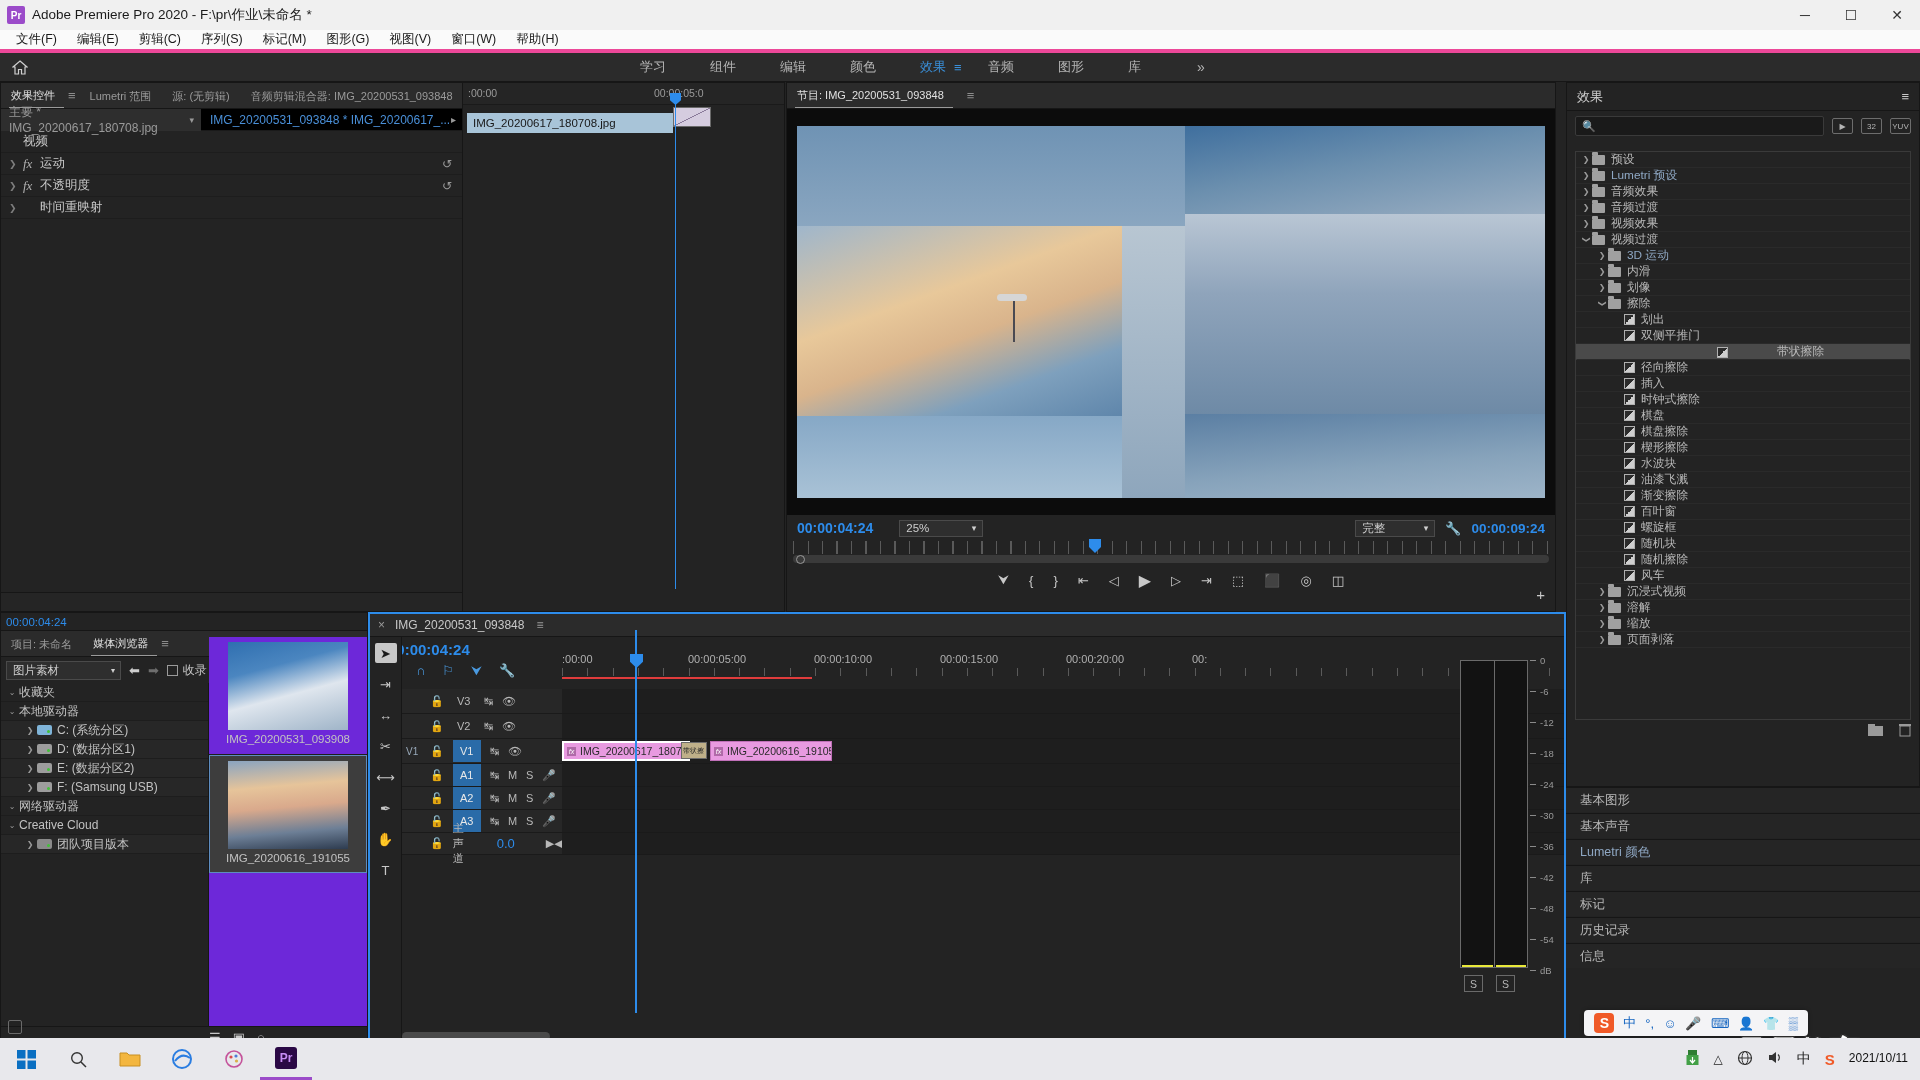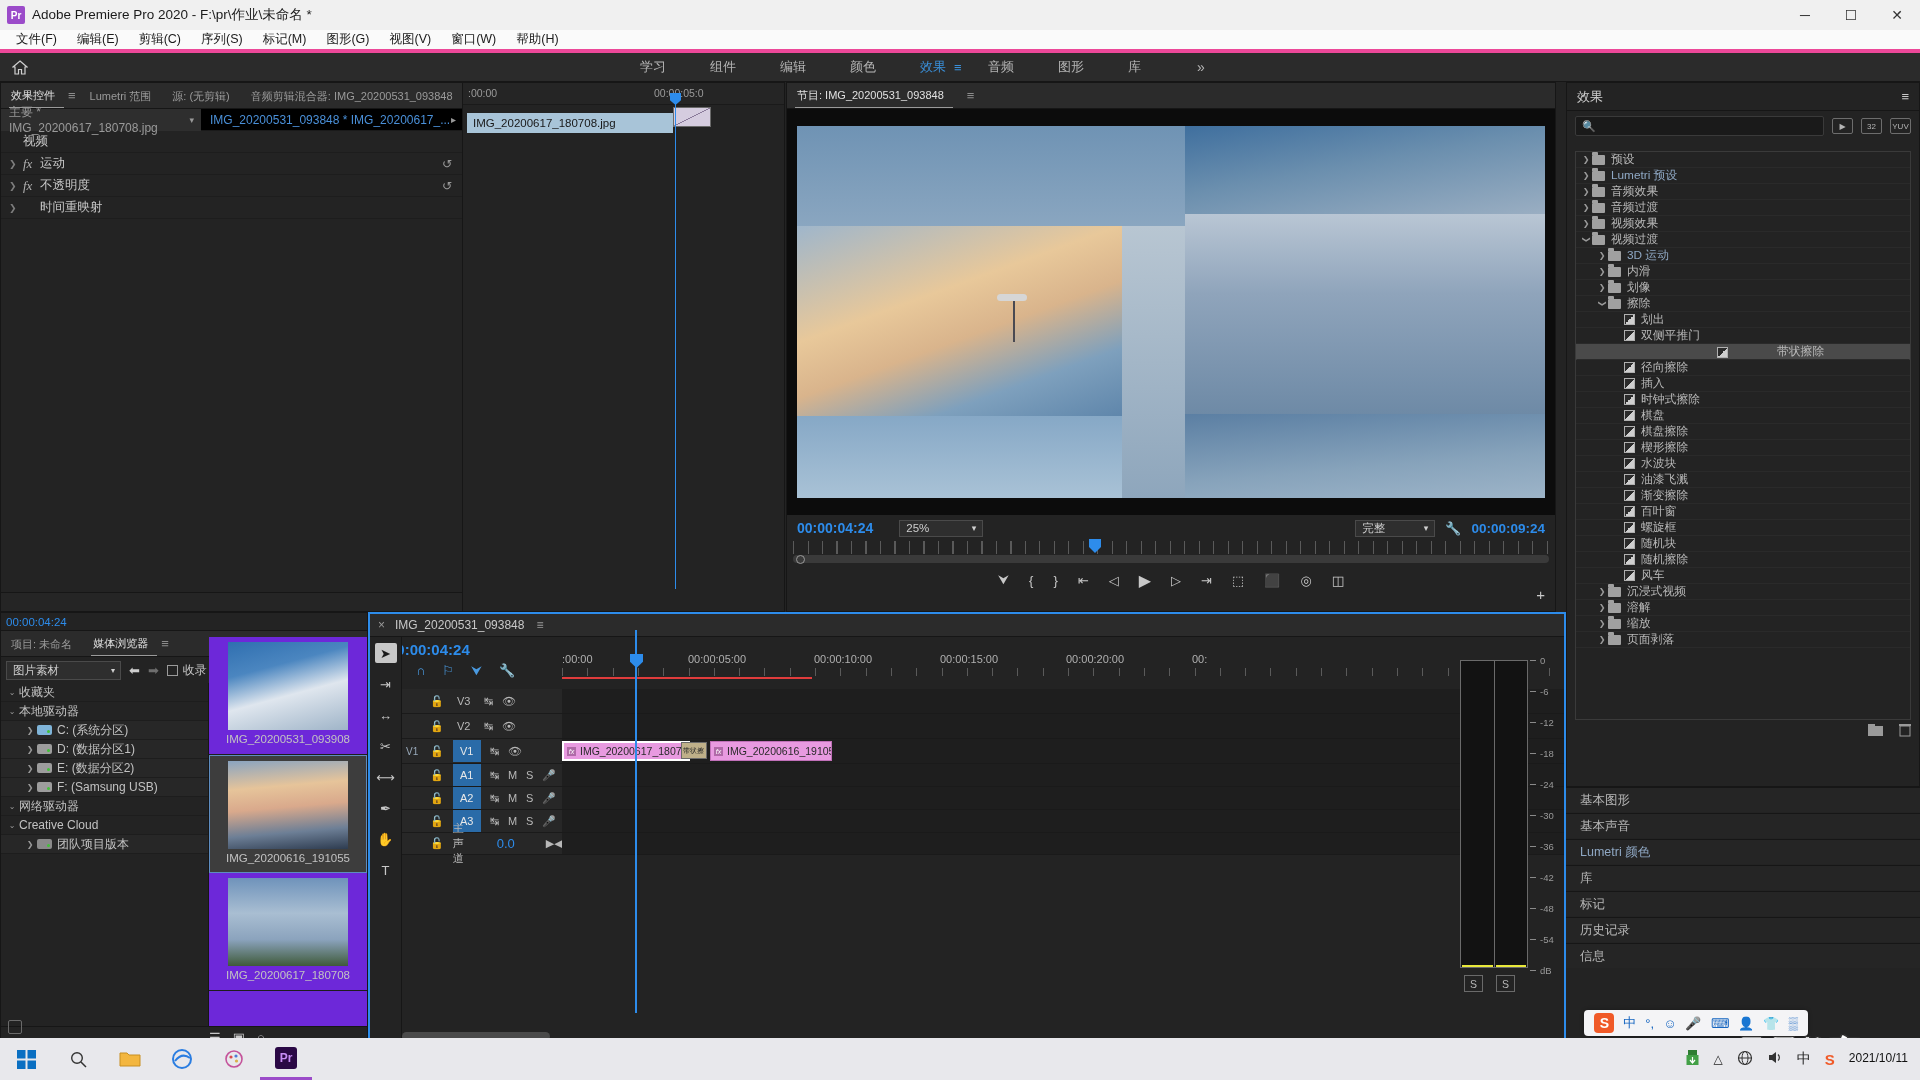--- a/index.html
+++ b/index.html
@@ -713,24 +713,20 @@
         </div>
       <div class="mb-thumbs" id="mbthumbs" style="margin-top: -46px;">
           <div class="thumb-cell">
             <div class="thumb-img" style="background:linear-gradient(165deg,#2f6fb0 0%,#4b86c0 30%,#dfe6ee 58%,#9fb4c8 100%)"></div>
             <div class="thumb-lab">IMG_20200531_093908</div>
           </div>
           <div class="thumb-cell sel">
             <div class="thumb-img" style="background:linear-gradient(175deg,#8aa4c0 0%,#e6c49a 30%,#d9a98c 52%,#6d7f96 78%,#2e3c50 100%)"></div>
             <div class="thumb-lab">IMG_20200616_191055</div>
           </div>
-          <div class="thumb-cell">
-            <div class="thumb-img" style="background:linear-gradient(180deg,#6f93bb 0%,#a9bed2 40%,#8ba3bd 70%,#3f5a3a 100%)"></div>
-            <div class="thumb-lab">IMG_20200617_180708</div>
-          </div>
         </div>
     </div>
     <div class="mb-foot">
       <span>☰</span>
       <span>▣</span>
       <span>○</span>
     </div>
   </div>
 
   <div class="panel" id="timeline">

